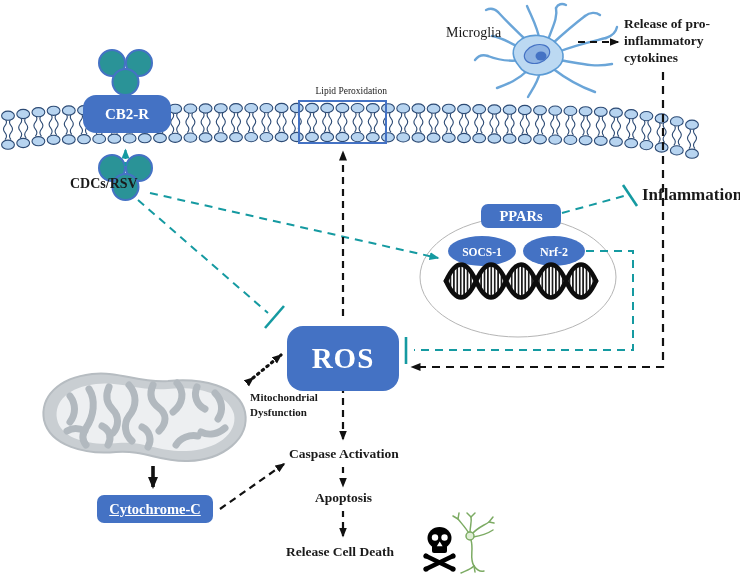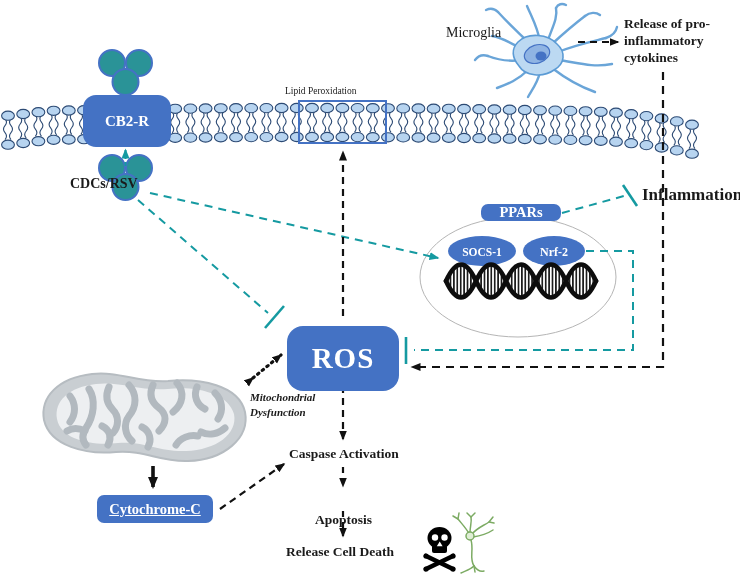--- a/index.html
+++ b/index.html
@@ -411,32 +411,32 @@
       <circle cx="470" cy="536" r="4" fill="#DFEEd5"></circle>
     </g>
   </svg>
 
   <div class="lbl" style="left:446px;top:24px;font-size:14px;">Microglia</div>
 
   <div class="lbl bold wrap" style="left:624px;top:16px;width:118px;font-size:13.5px;">Release of pro-inflammatory cytokines</div>
 
   <div class="lbl bold" style="left:642px;top:184px;font-size:17px;">Inflammation</div>
 
-  <div class="lbl" style="left:285px;top:86px;width:88px;text-align:left;font-size:9.5px;">Lipid Peroxidation</div>
+  <div class="lbl" style="left:299px;top:86px;width:88px;text-align:right;font-size:9.5px;">Lipid Peroxidation</div>
 
   <div class="lbl bold" style="left:26px;top:175px;font-size:14px;margin-left:44px;">CDCs/RSV</div>
 
-  <div class="node" style="left:83px;top:95px;width:88px;height:52px;border-radius:13px;font-size:15px;">CB2-R</div>
-
-  <div class="node" style="left:481px;top:204px;width:80px;height:17px;border-radius:7px;font-size:14.5px;">PPARs</div>
+  <div class="node" style="left:83px;top:95px;width:88px;height:38px;border-radius:13px;font-size:15px;">CB2-R</div>
+
+  <div class="node" style="left:481px;top:204px;width:80px;height:24px;border-radius:7px;font-size:14.5px;">PPARs</div>
 
   <div class="node" style="left:287px;top:318px;width:112px;height:65px;border-radius:16px;font-size:29px;letter-spacing:1px;margin-top:8px;">ROS</div>
 
-  <div class="lbl bold wrap" style="left:250px;top:390px;width:88px;font-size:11px;line-height:1.35;font-style:italic;">Mitochondrial Dysfunction</div>
+  <div class="lbl bold wrap" style="left:250px;top:390px;width:88px;font-size:11px;line-height:1.35;">Mitochondrial Dysfunction</div>
 
   <div class="node" style="left:97px;top:495px;width:116px;height:28px;border-radius:7px;font-size:14.5px;text-decoration:underline;">Cytochrome-C</div>
 
   <div class="lbl bold" style="left:289px;top:446px;font-size:13.5px;">Caspase Activation</div>
 
-  <div class="lbl bold" style="left:315px;top:512px;font-size:13.5px;">Apoptosis</div>
+  <div class="lbl bold" style="left:315px;top:490px;font-size:13.5px;">Apoptosis</div>
 
   <div class="lbl bold" style="left:286px;top:544px;font-size:13.5px;">Release Cell Death</div>
 </div>
 
 </body></html>

